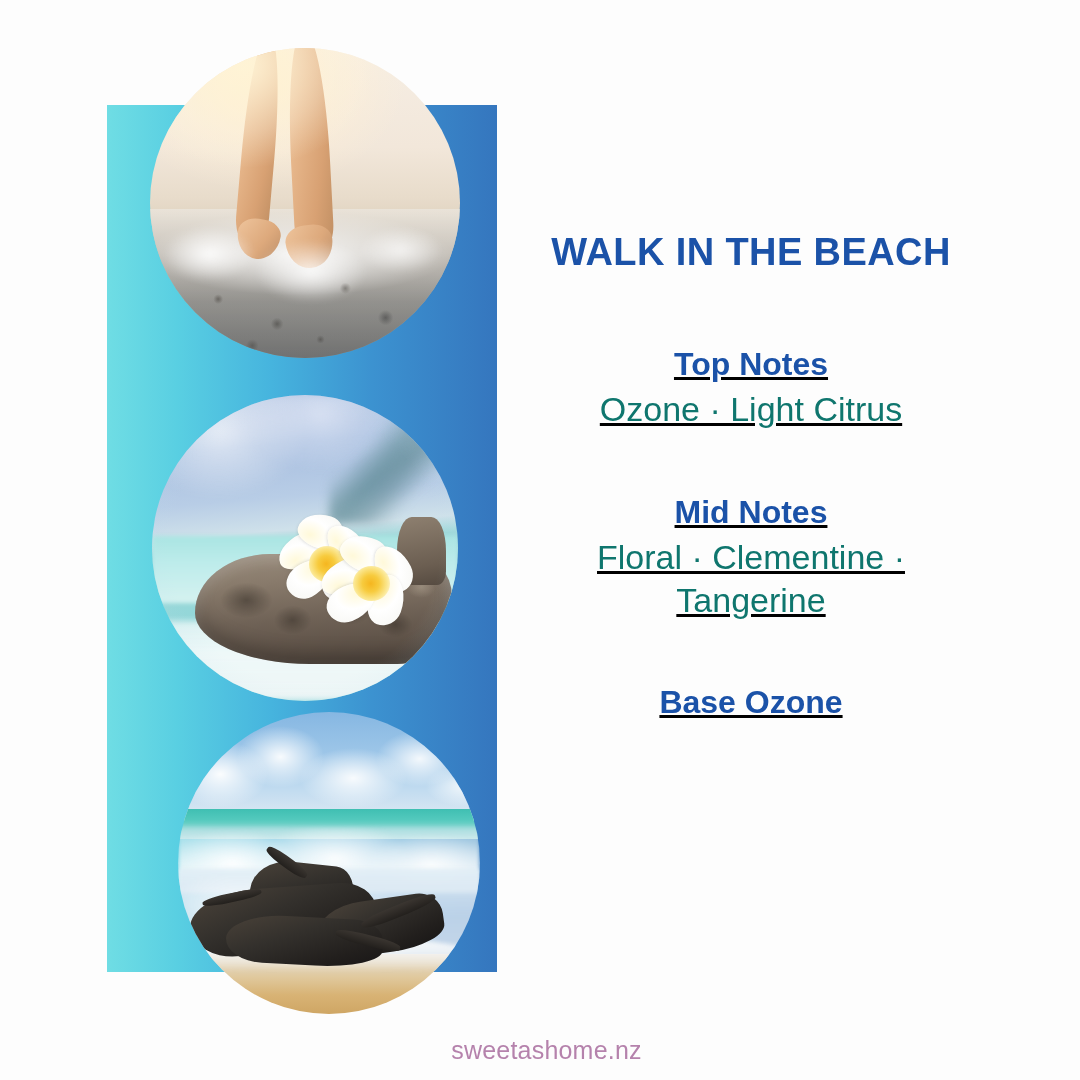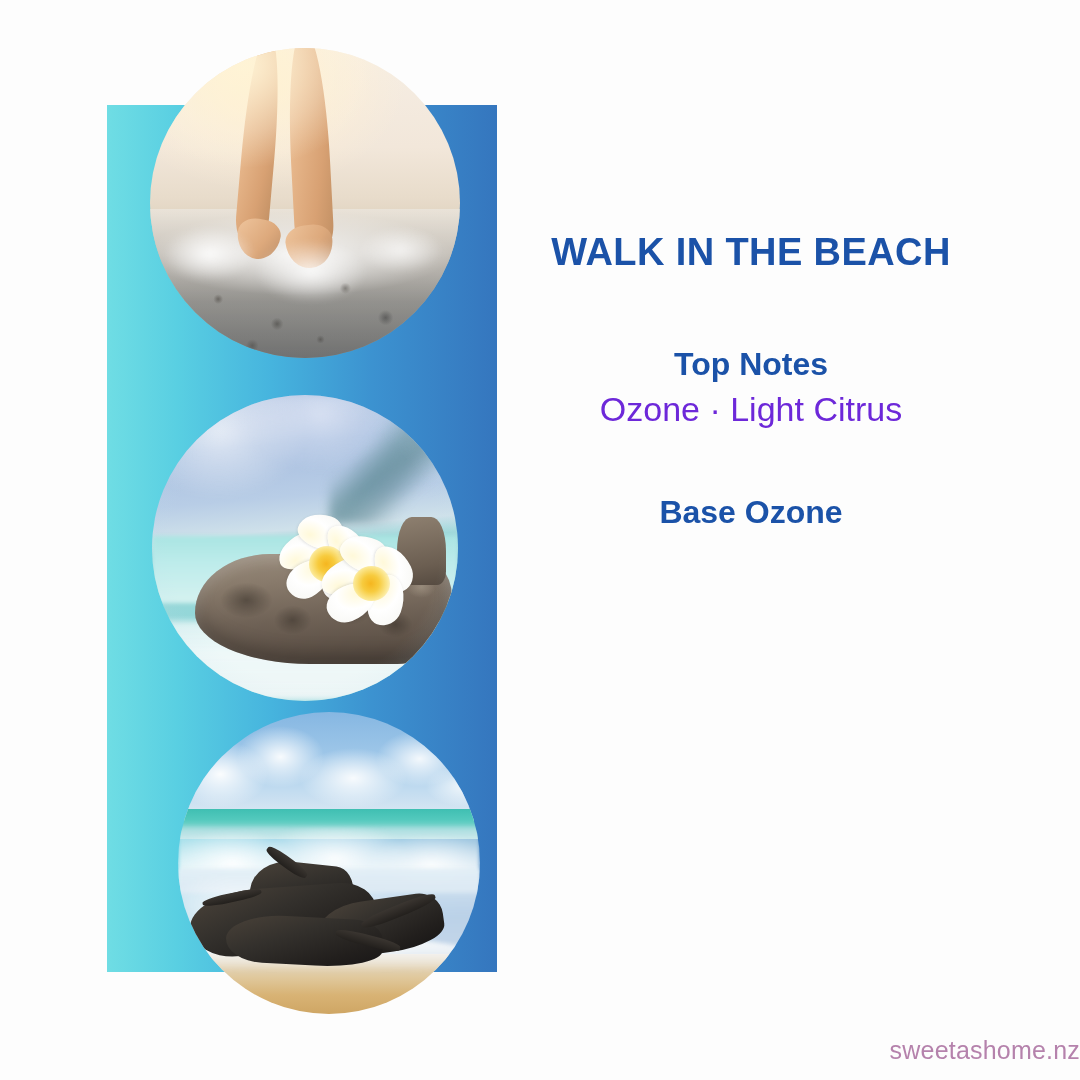--- a/index.html
+++ b/index.html
@@ -238,45 +238,45 @@
     text-align: center;
   }
   .headline {
     font-size: 38px;
     font-weight: 700;
     letter-spacing: 0.4px;
     color: #1B52A8;
     line-height: 1.18;
     margin: 0;
   }
-  .note-group { margin-top: 62px; }
+  .note-group { margin-top: 62px; text-decoration: underline; }
   .note-group.first { margin-top: 70px; }
   .note-title {
     font-size: 32px;
     font-weight: 700;
     color: #1B52A8;
     line-height: 1.22;
     margin: 0 0 4px 0;
   }
   .note-body {
     font-size: 34px;
     font-weight: 400;
-    color: #6d28d9;
+    color: #0f766e;
     line-height: 1.26;
     margin: 0;
     padding: 0 8px;
   }
 
   
   .footer {
     position: absolute;
     left: 0;
     right: 0;
     top: 1036px;
-    text-align: right;
+    text-align: center;
     font-size: 25px;
     color: #B582AC;
     letter-spacing: 0.2px;
     margin-left: 13px;
   }
 </style>
 </head>
 <body>
 
 <div class="canvas">
@@ -350,20 +350,24 @@
 
   <div class="text-col">
 
     <h1 class="headline">WALK IN THE BEACH</h1>
 
     <div class="note-group first">
       <p class="note-title">Top Notes</p>
       <p class="note-body">Ozone · Light Citrus</p>
     </div>
 
+    <div class="note-group">
+      <p class="note-title">Mid Notes</p>
+      <p class="note-body">Floral · Clementine · Tangerine</p>
+    </div>
 
     <div class="note-group">
       <p class="note-title">Base Ozone</p>
     </div>
 
   </div>
 
   <div class="footer">sweetashome.nz</div>
 
 </div>

